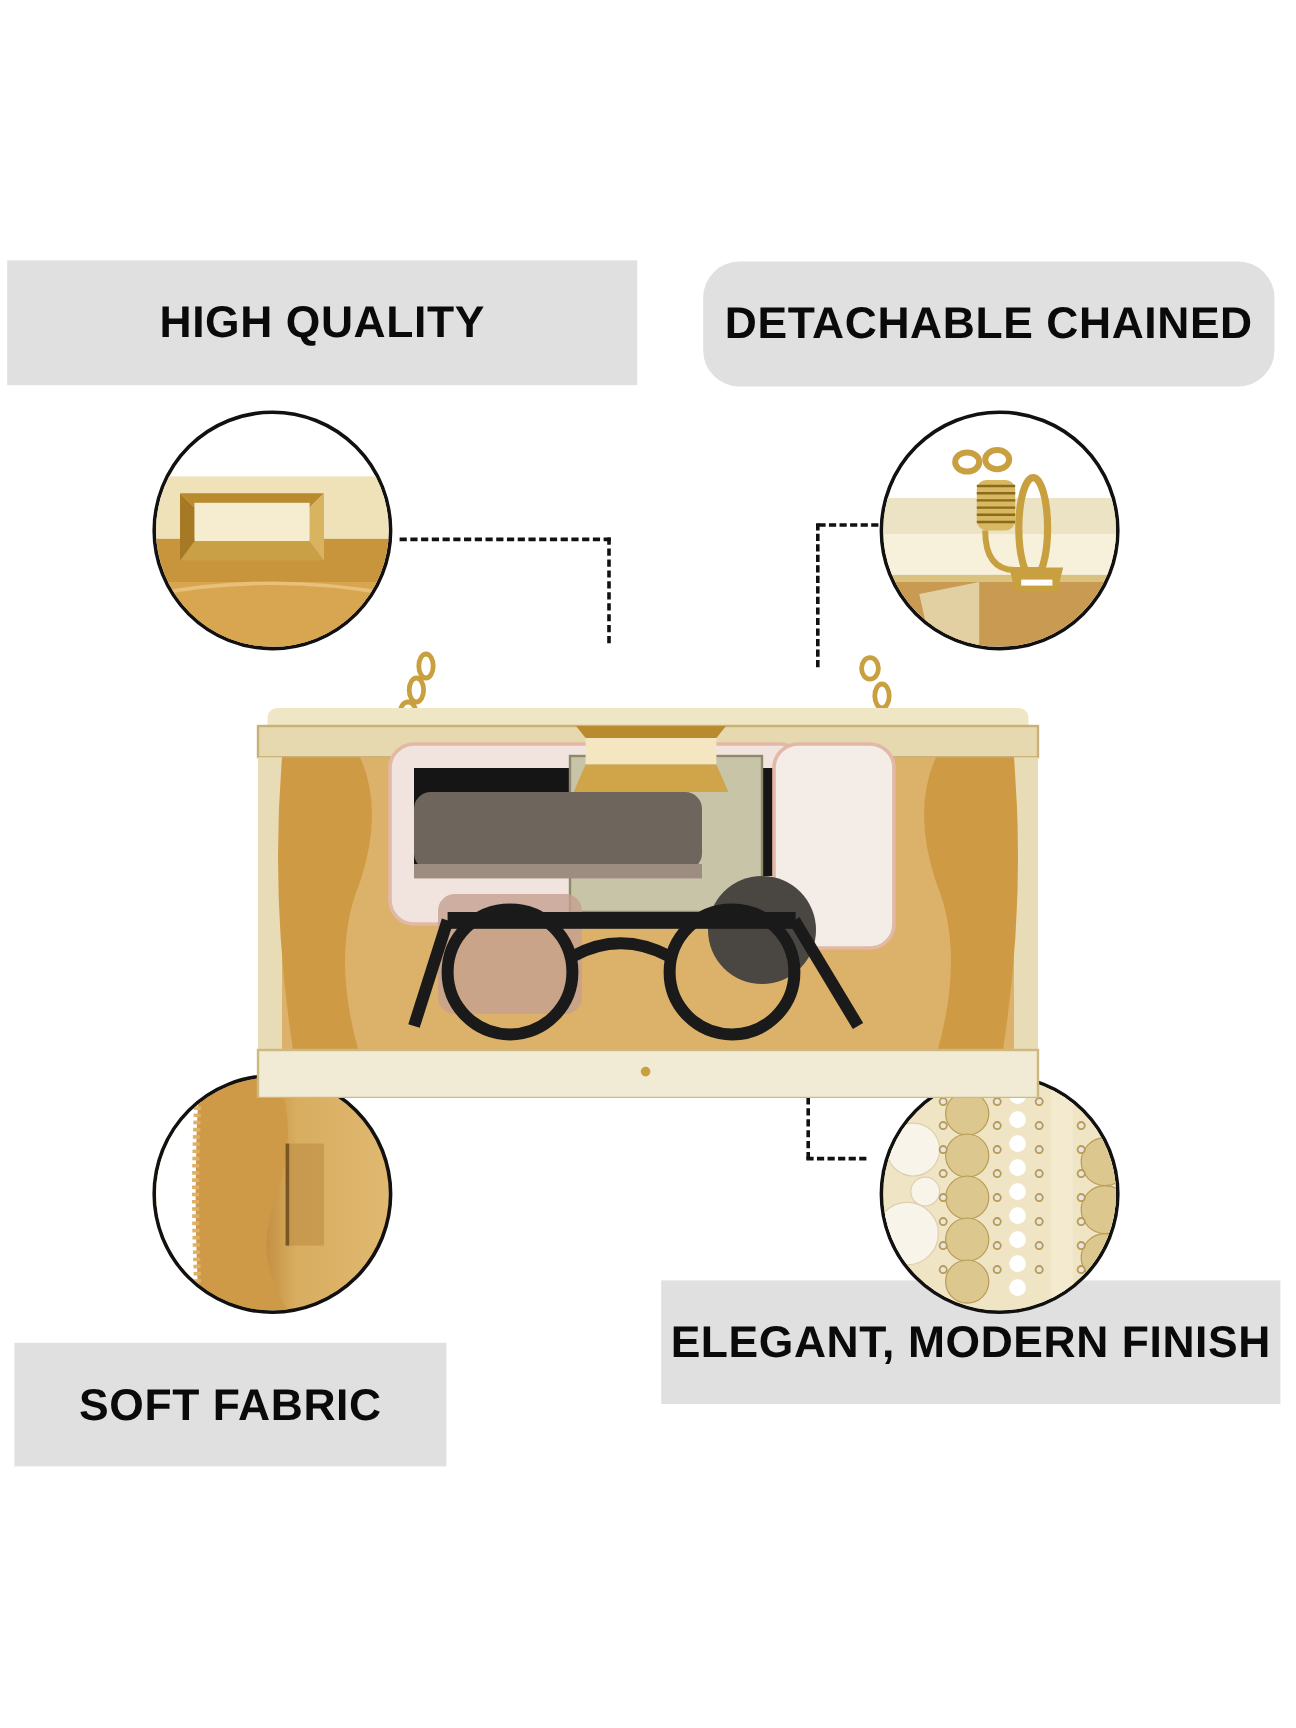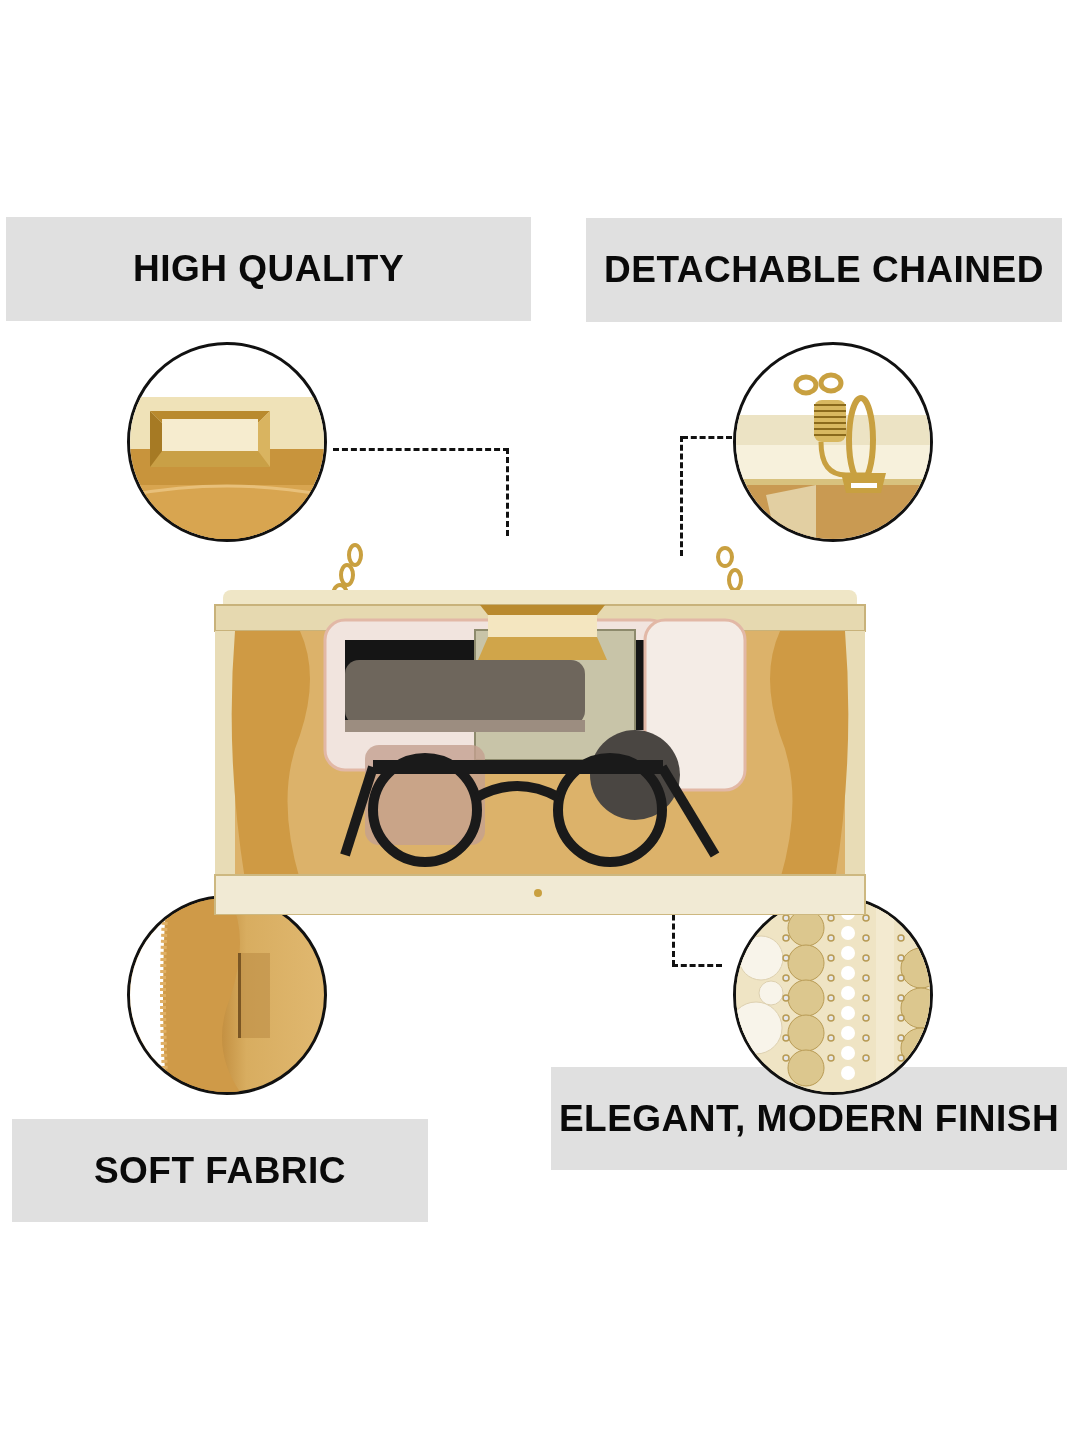--- a/index.html
+++ b/index.html
@@ -9,22 +9,22 @@
       font-family: "Liberation Sans", "DejaVu Sans", sans-serif;
     }
     .banner {
       position: absolute; background: #e0e0e0;
       display: flex; flex-direction: column; align-items: center; justify-content: center;
       color: #0a0a0a; font-weight: 700; text-transform: uppercase;
       font-size: 37px; line-height: 50px; letter-spacing: 0.5px; text-align: right;
     }
     .banner span { display: block; white-space: nowrap; }
     #b-tl { left: 6px;   top: 217px;  width: 525px; height: 104px; }
-    #b-tr { left: 586px; top: 218px;  width: 476px; height: 104px; }
-    #b-bl { left: 12px;  top: 1119px; width: 416px; height: 103px; }
+    #b-tr { left: 586px; top: 218px;  width: 476px; height: 104px; border-radius: 30px; }
+    #b-bl { left: 12px;  top: 1119px; width: 360px; height: 103px; }
     #b-br { left: 551px; top: 1067px; width: 516px; height: 103px; }
 
     .circle {
       position: absolute; width: 200px; height: 200px; border-radius: 50%;
       border: 3px solid #111; overflow: hidden; box-sizing: border-box;
     }
     #c-tl { left: 127px; top: 342px; background: #fff; }
     #c-tr { left: 733px; top: 342px; background: #fff; }
     #c-bl { left: 127px; top: 895px; background: linear-gradient(90deg,#c99540 0%,#d9a654 30%,#c08b3c 45%,#d8ad60 60%,#e0b870 100%); }
     #c-br { left: 733px; top: 895px; background: #efe4c4; }

